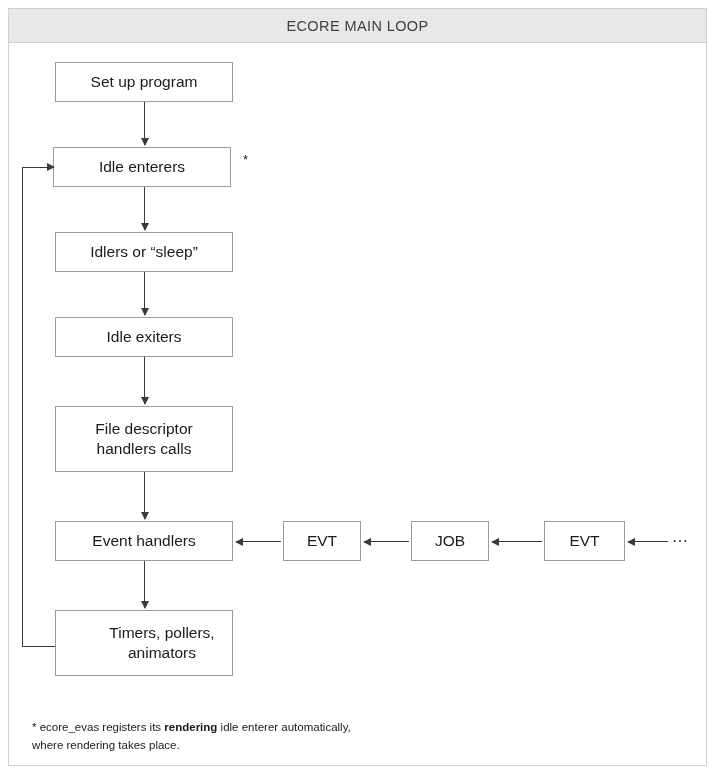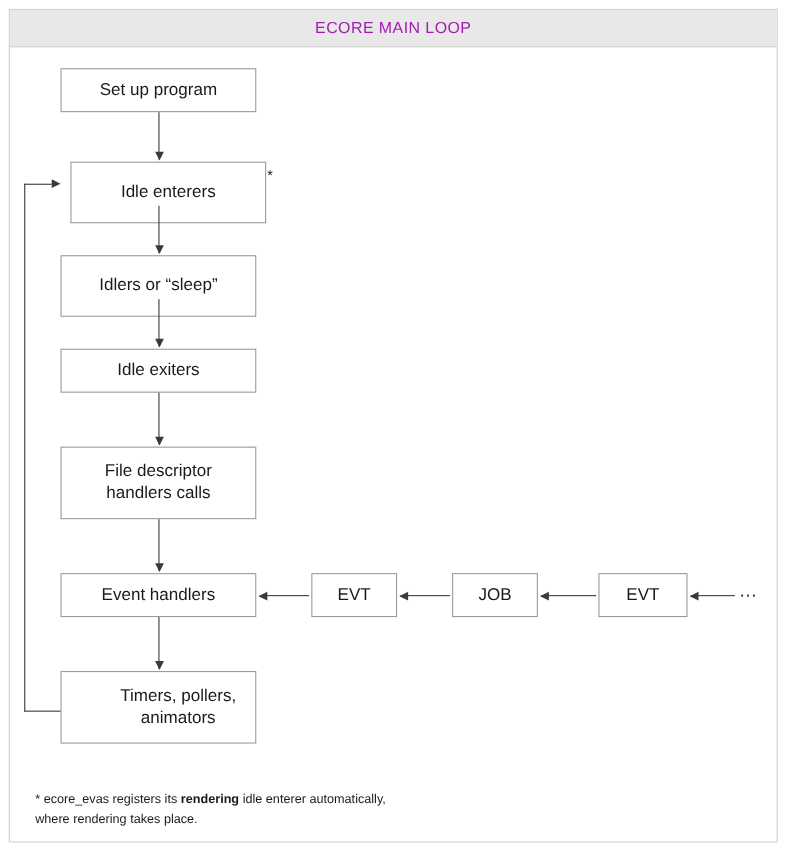--- a/index.html
+++ b/index.html
@@ -36,21 +36,21 @@
     height: 34px;
     background: #e8e8e8;
     border-bottom: 1px solid #d0d0d0;
     box-sizing: border-box;
     display: flex;
     align-items: center;
     justify-content: center;
   }
   .title-bar span {
     font-size: 14.5px;
-    color: #a21caf;
+    color: #404040;
     letter-spacing: 0.4px;
   }
   
   .node {
     position: absolute;
     box-sizing: border-box;
     border: 1px solid #9b9b9b;
     background: #ffffff;
     display: flex;
     align-items: center;
@@ -146,28 +146,28 @@
   <div class="title-bar">
     <span>ECORE MAIN LOOP</span>
   </div>
 
   <div class="node" style="left:55px; top:62px; width:178px; height:40px;">
     <span>Set up program</span>
   </div>
 
   <div class="v-arrow" style="left:144px; top:102px; height:43px;"></div>
 
-  <div class="node" style="left:64px; top:147px; width:178px; height:56px;">
+  <div class="node" style="left:53px; top:147px; width:178px; height:40px;">
     <span>Idle enterers</span>
   </div>
   <div class="asterisk" style="left:243px; top:152px;">*</div>
 
   <div class="v-arrow" style="left:144px; top:187px; height:43px;"></div>
 
-  <div class="node" style="left:55px; top:232px; width:178px; height:56px;">
+  <div class="node" style="left:55px; top:232px; width:178px; height:40px;">
     <span>Idlers or “sleep”</span>
   </div>
 
   <div class="v-arrow" style="left:144px; top:272px; height:43px;"></div>
 
   <div class="node" style="left:55px; top:317px; width:178px; height:40px;">
     <span>Idle exiters</span>
   </div>
 
   <div class="v-arrow" style="left:144px; top:357px; height:47px;"></div>

